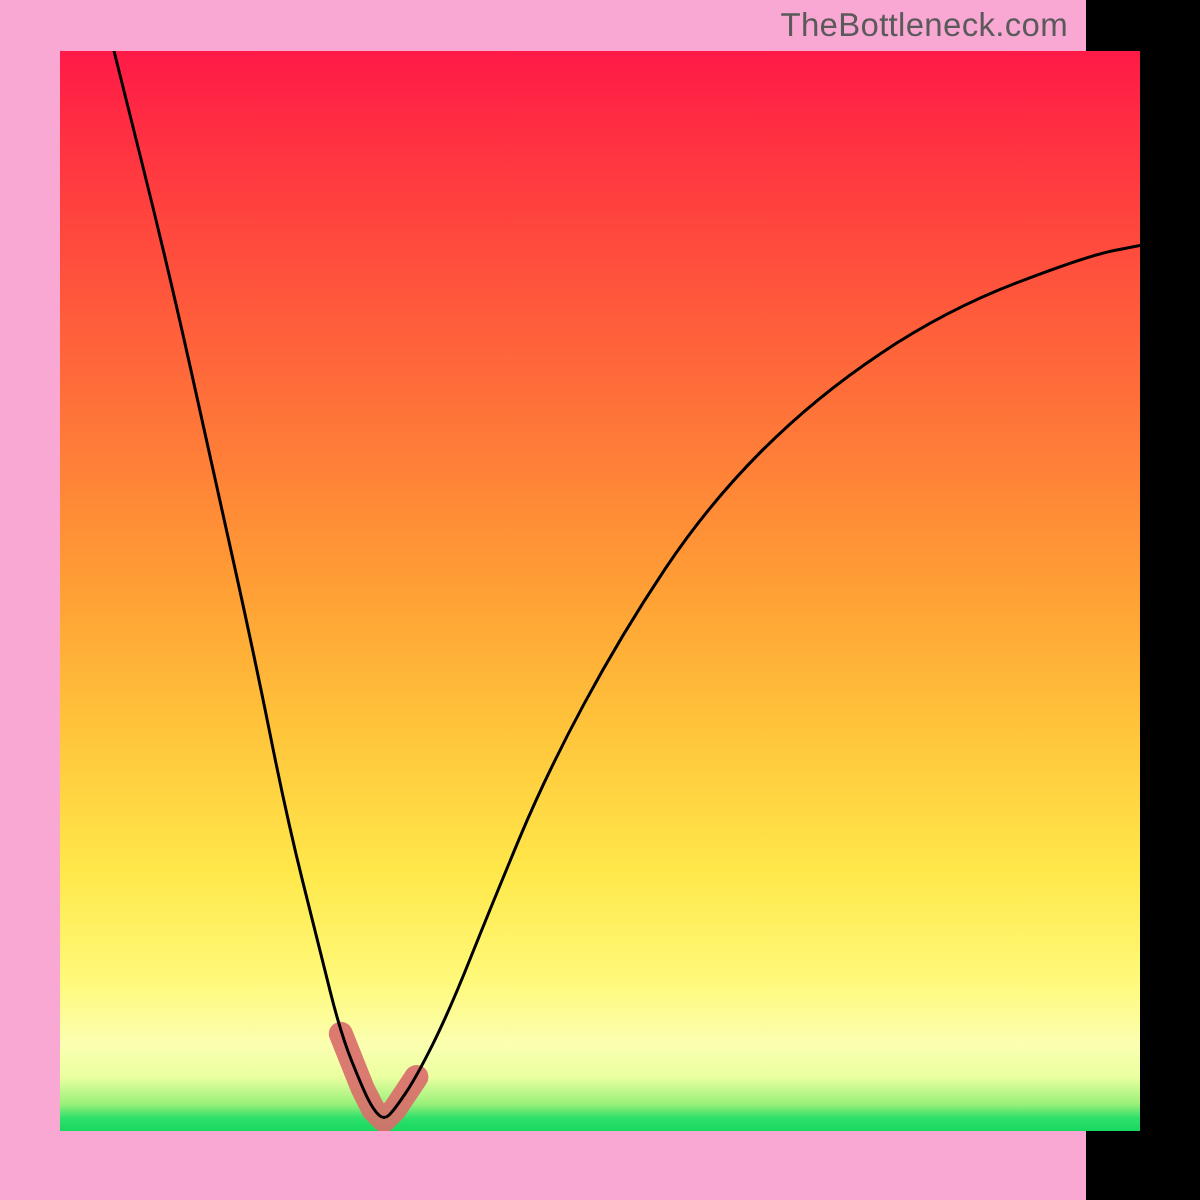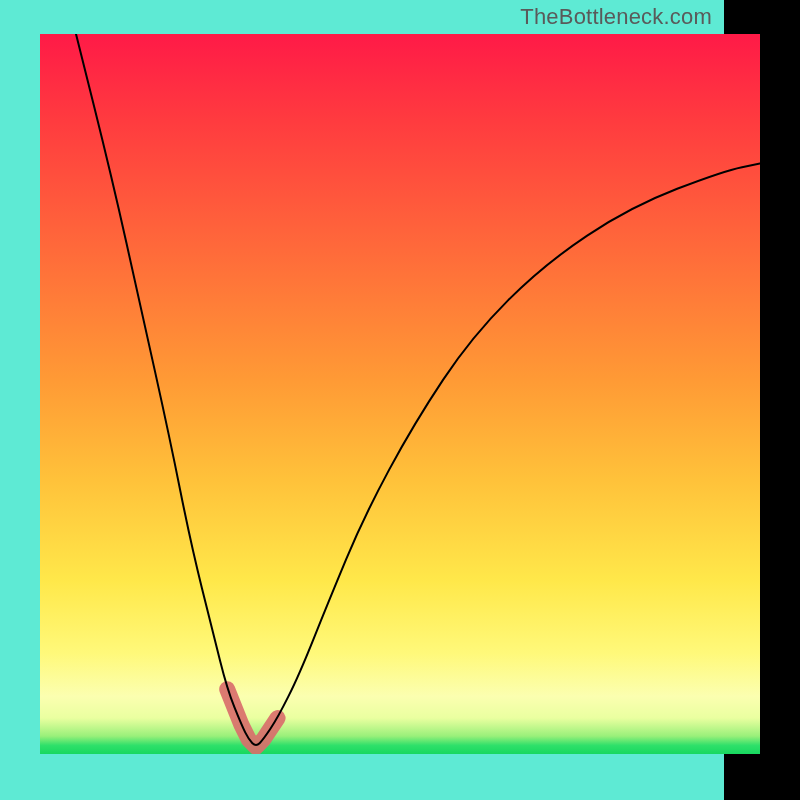--- a/index.html
+++ b/index.html
@@ -8,21 +8,21 @@
     width: 800px;
     height: 800px;
     background: #000000;
     font-family: "Helvetica Neue", Helvetica, Arial, sans-serif;
     overflow: hidden;
   }
   .stage {
     position: relative;
     width: 724px;
     height: 800px;
-    background: #5eead4;
+    background: #f9a8d4;
   }
   .watermark {
     position: absolute;
     top: 4px;
     right: 12px;
     color: #5a5a5a;
     font-size: 22px;
     font-weight: 500;
     letter-spacing: 0.2px;
     z-index: 50;

